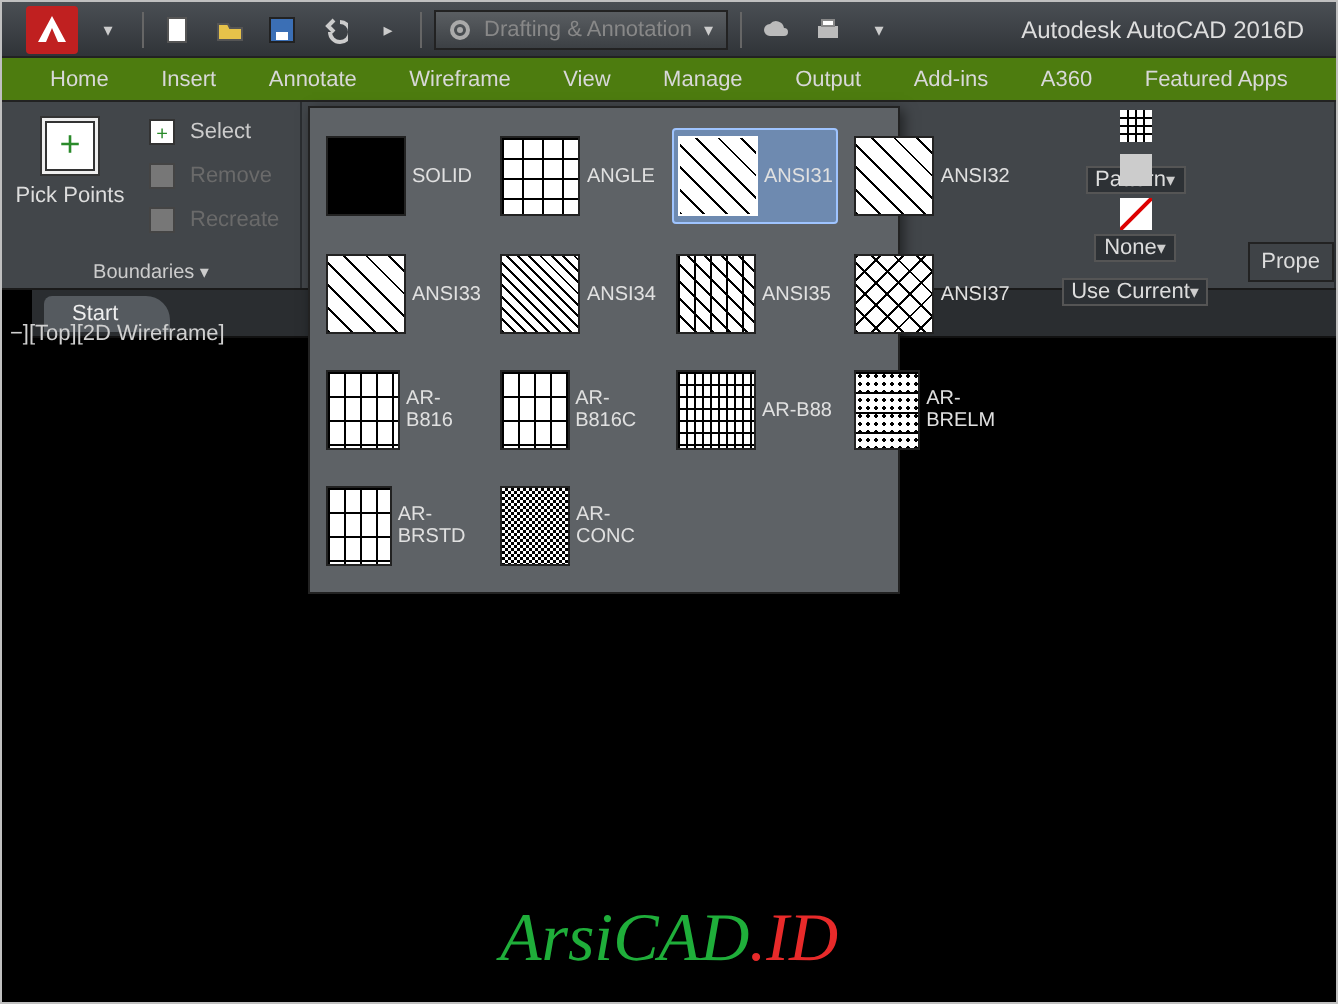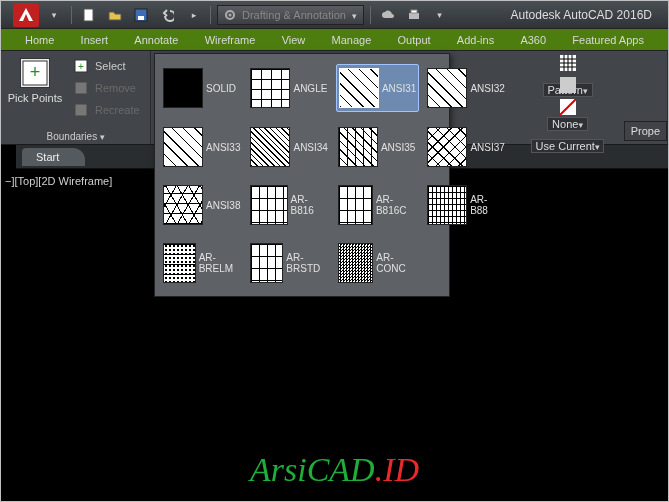--- a/index.html
+++ b/index.html
@@ -114,21 +114,21 @@
     margin-left: 15px;
   }
   .filetab {
     background:#555a5f;
     border-radius: 4px 12px 0 0;
     padding:3px 26px 3px 14px;
     font-size:11px; color:#eee;
     margin-right:4px;
   }
   .viewport-label {
-    position:absolute; top:174px; left:4px;
+    position:absolute; top:160px; left:4px;
     font-size:11px; color:#d0d0d0; font-family: Tahoma, sans-serif;
   }
   
   .pattern-flyout {
     position:absolute;
     top: 52px; left: 153px;
     width: 296px;
     background:#5e6266;
     border:1px solid #222;
     box-shadow: 2px 2px 6px rgba(0,0,0,.5);
@@ -414,24 +414,20 @@
     </div>
     <div class="pattern-item">
       <div class="thumb t-mix"></div>
       <span>ANSI35</span>
     </div>
     <div class="pattern-item">
       <div class="thumb t-cross45"></div>
       <span>ANSI37</span>
     </div>
     <div class="pattern-item">
-      <div class="thumb t-tri"></div>
-      <span>ANSI38</span>
-    </div>
-    <div class="pattern-item">
       <div class="thumb t-brick"></div>
       <span>AR-B816</span>
     </div>
     <div class="pattern-item">
       <div class="thumb t-brick"></div>
       <span>AR-B816C</span>
     </div>
     <div class="pattern-item">
       <div class="thumb t-smallbrick"></div>
       <span>AR-B88</span>

